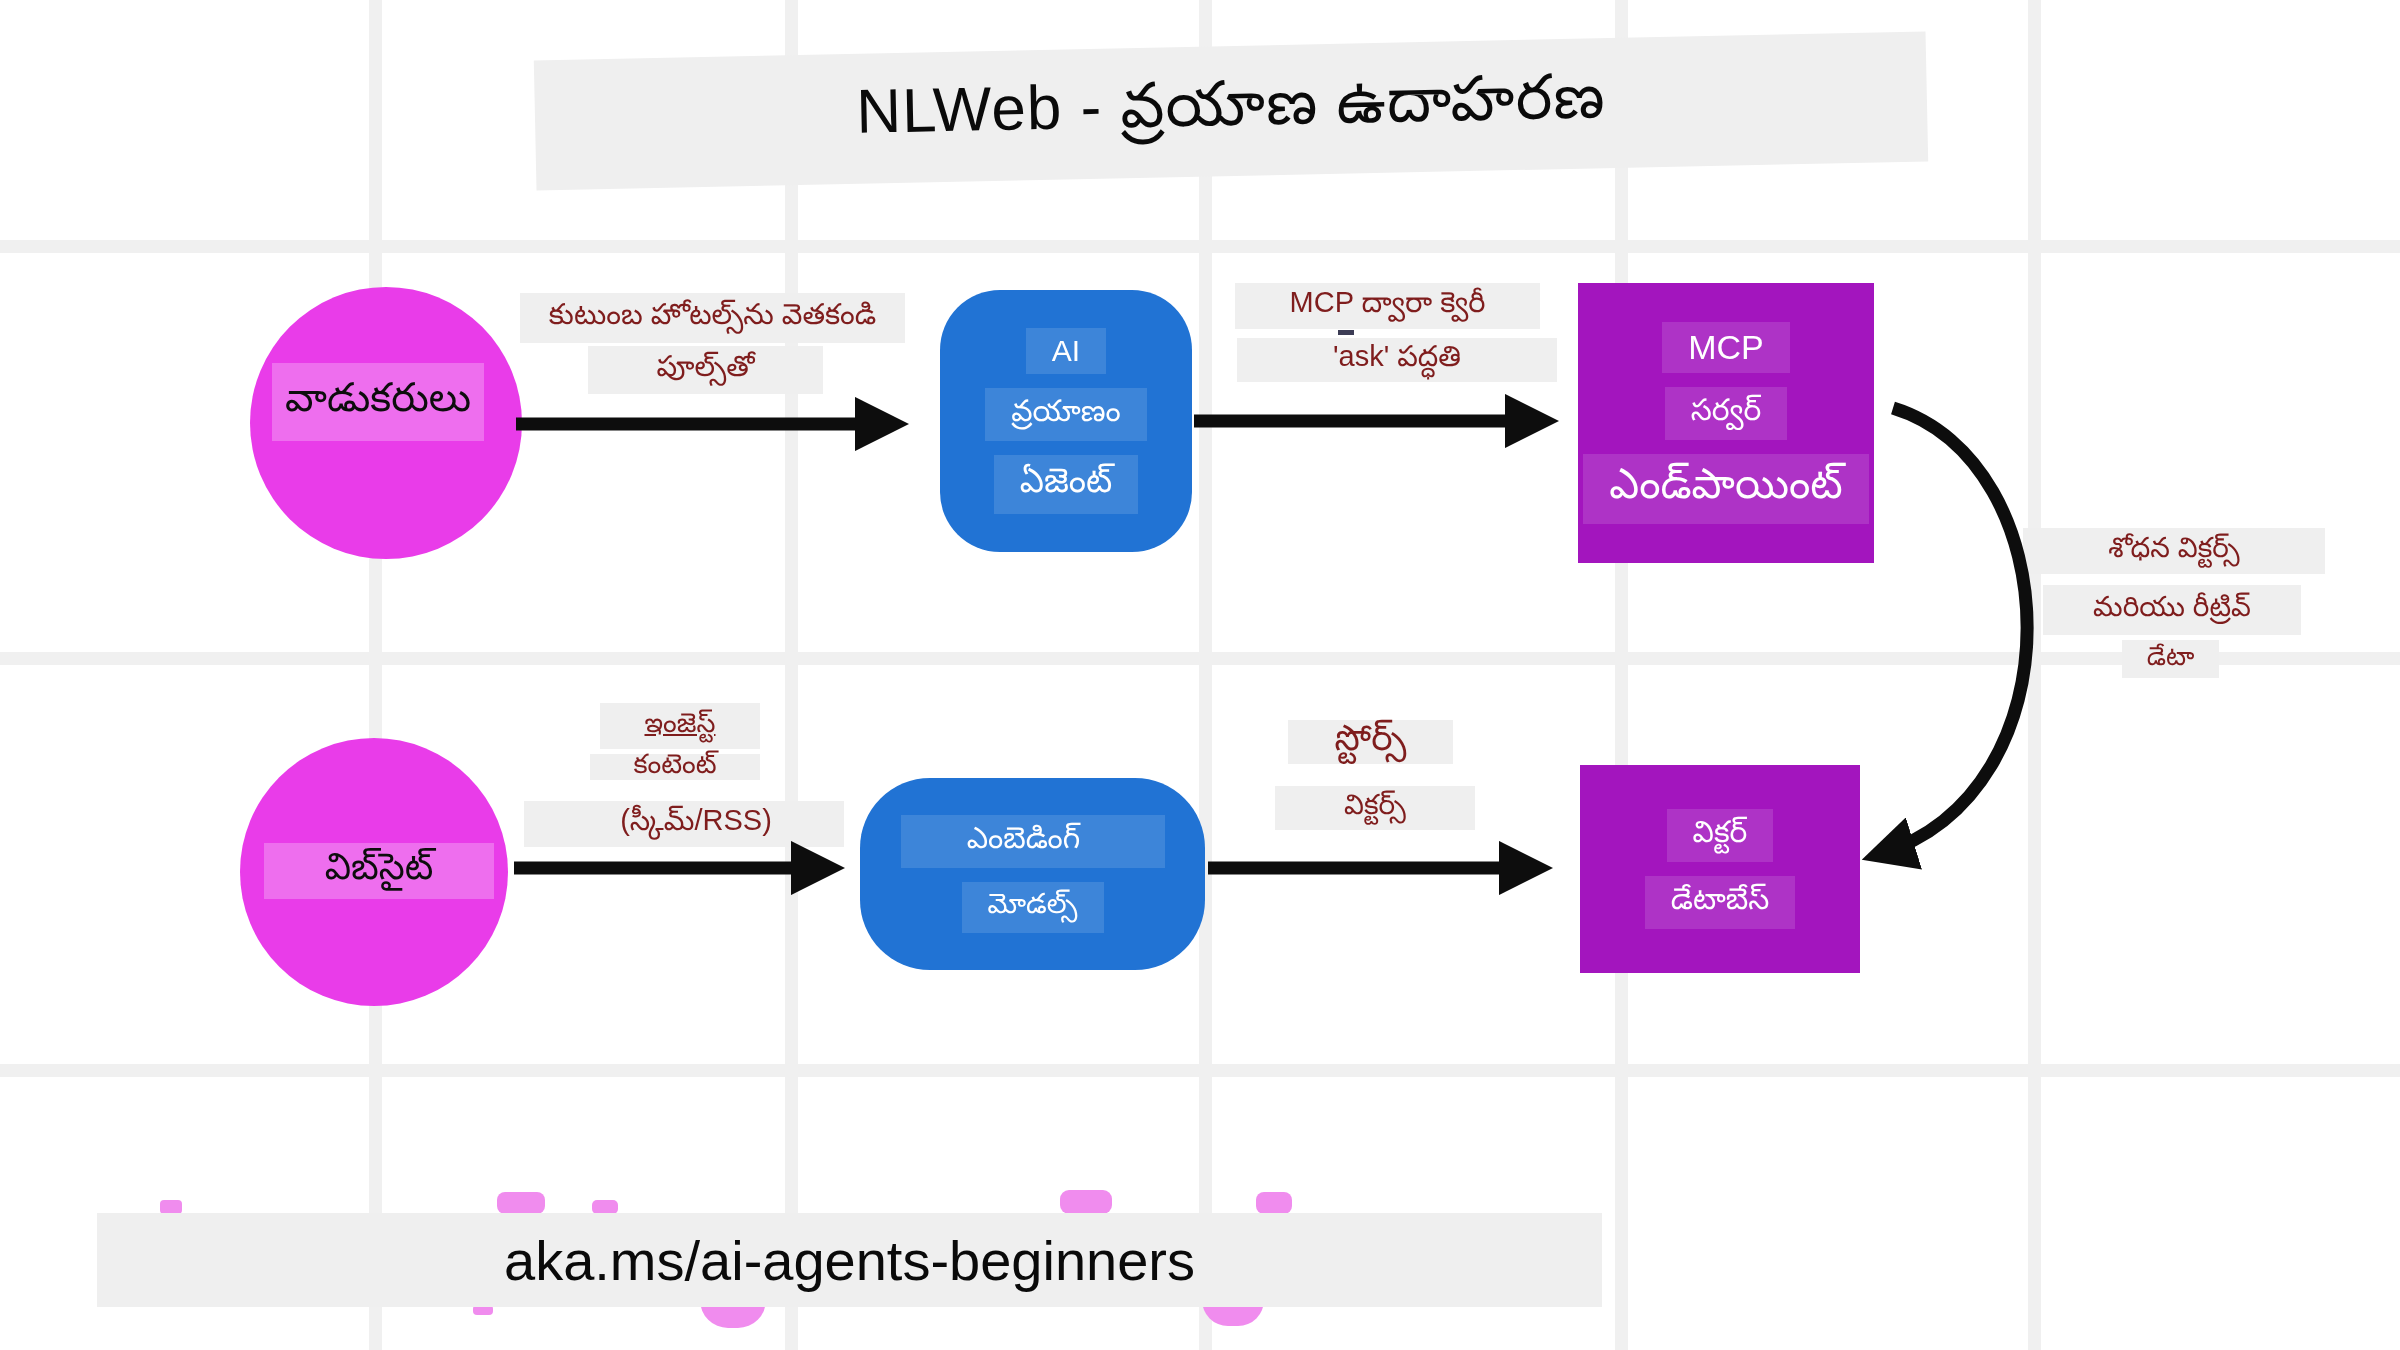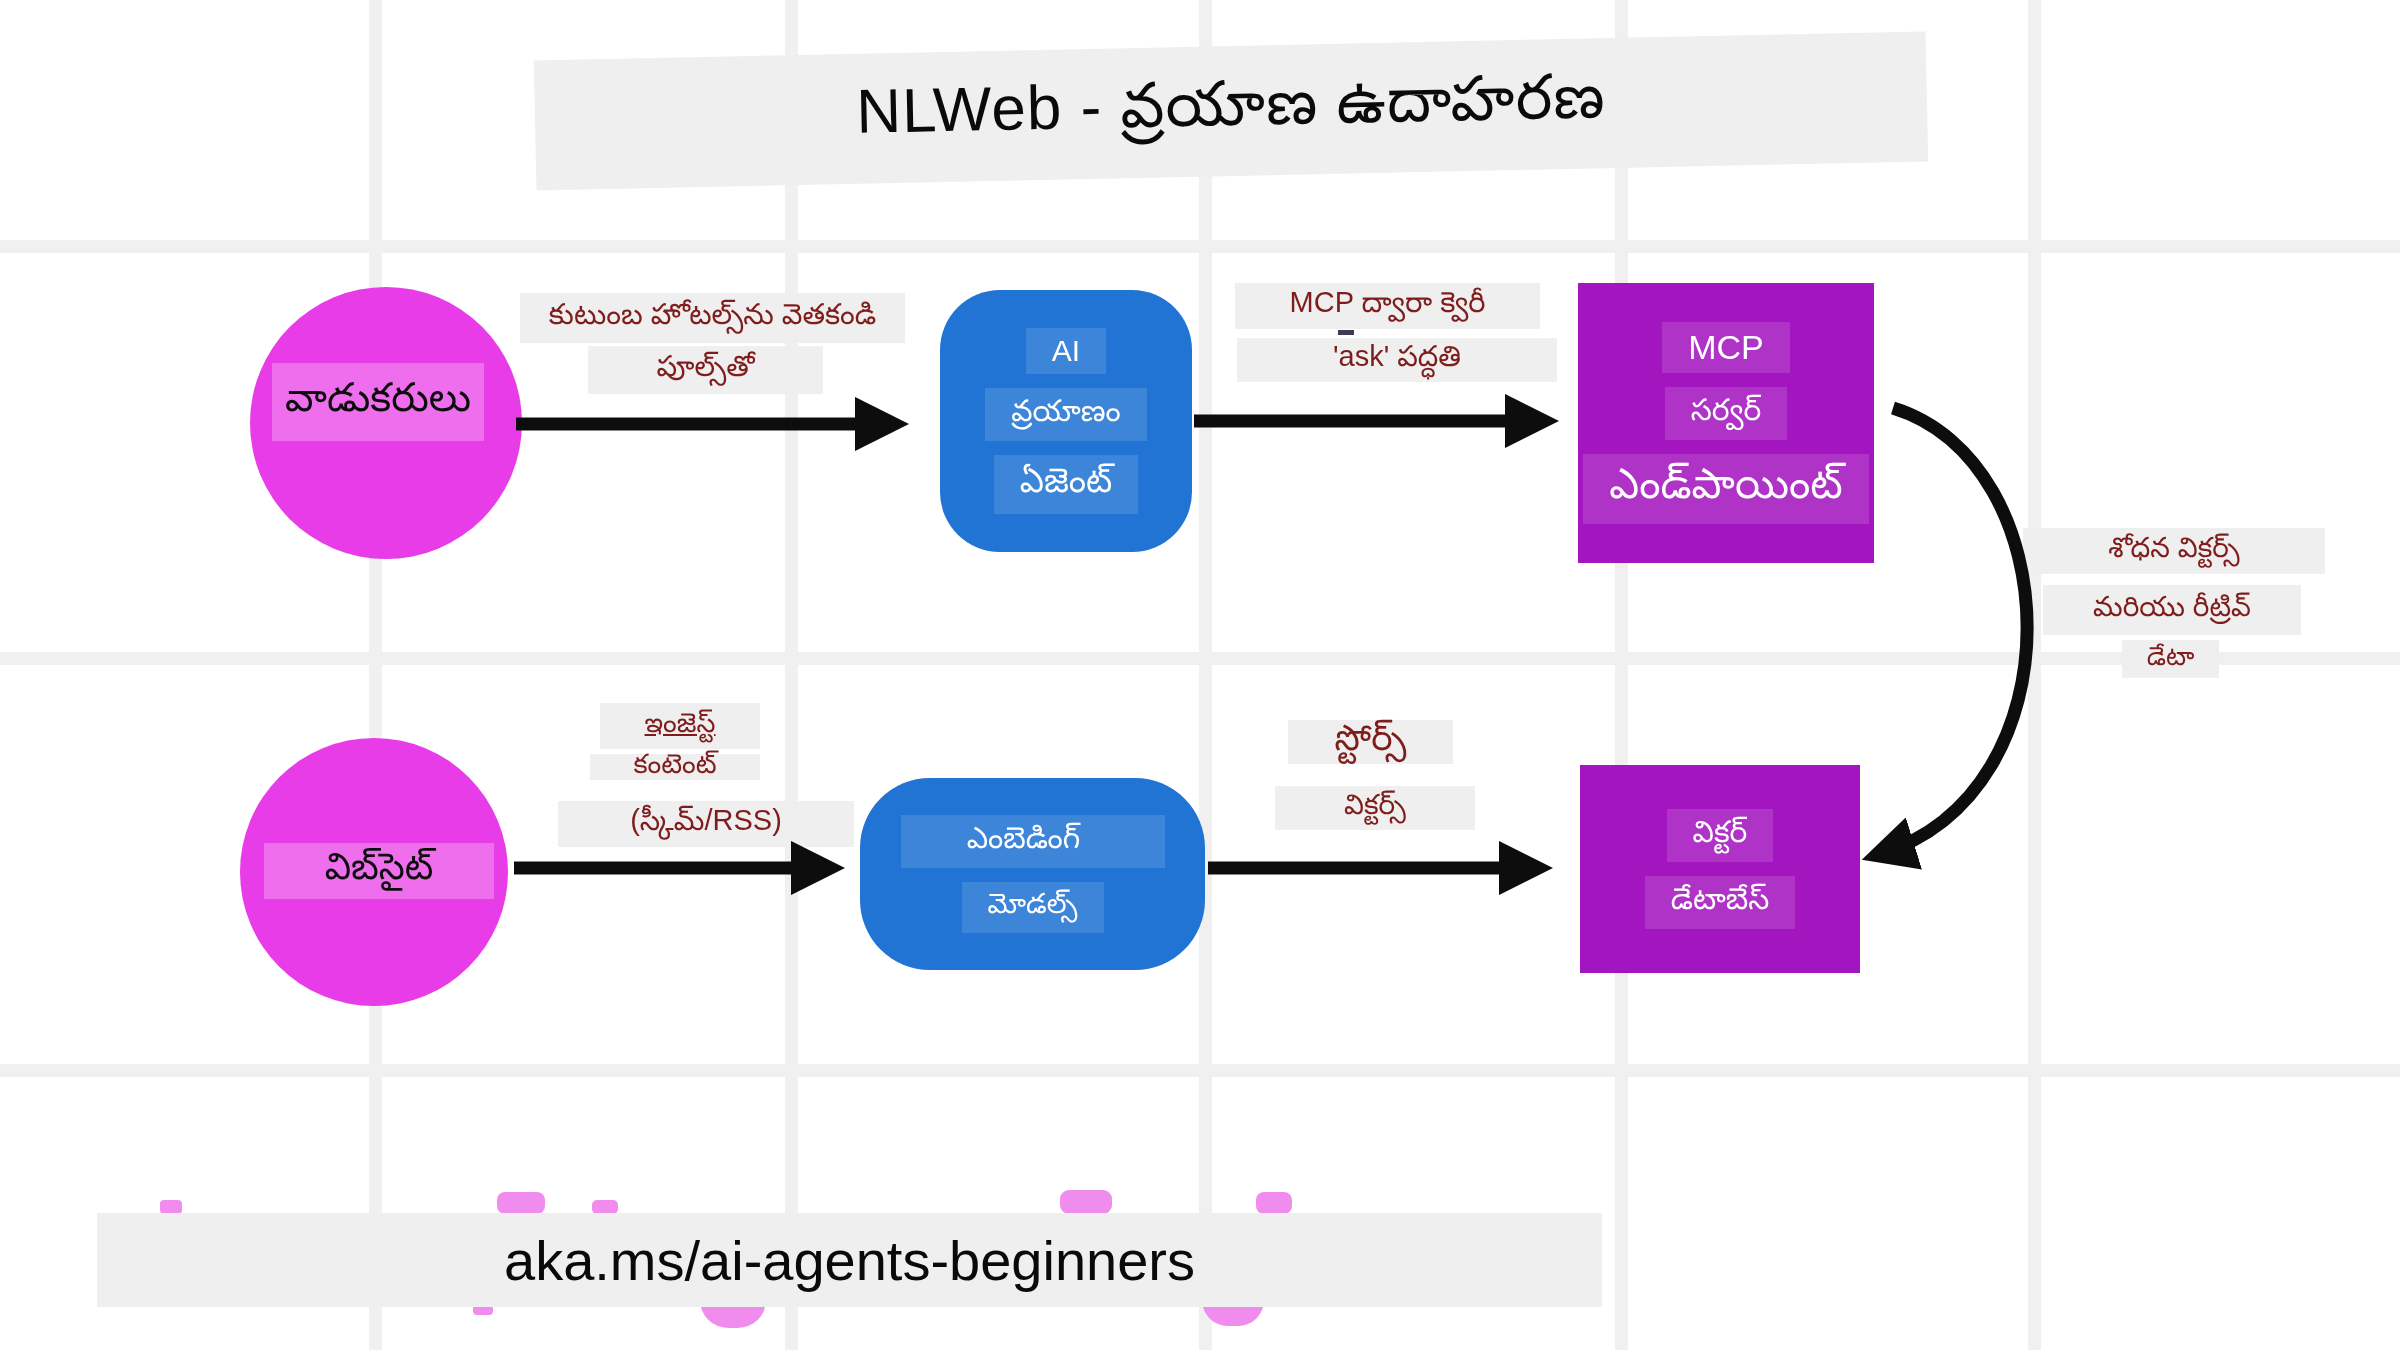--- a/index.html
+++ b/index.html
@@ -79,21 +79,21 @@
 <div class="glabel" style="left:2023px;top:528px;width:302px;height:46px;font-size:28px;">శోధన విక్టర్స్</div>
 <div class="glabel" style="left:2043px;top:585px;width:258px;height:50px;font-size:28px;">మరియు రీట్రివ్</div>
 <div class="glabel" style="left:2122px;top:640px;width:97px;height:38px;font-size:26px;">డేటా</div>
 
 <div class="circle" style="left:240px;top:738px;width:268px;height:268px;">
   <div class="band" style="left:24px;top:105px;width:230px;height:56px;font-size:37px;">విబ్‌సైట్</div>
 </div>
 
 <div class="glabel" style="left:600px;top:703px;width:160px;height:46px;font-size:27px;text-decoration:underline;">ఇంజెస్ట్</div>
 <div class="glabel" style="left:590px;top:754px;width:170px;height:26px;font-size:27px;">కంటెంట్</div>
-<div class="glabel" style="left:558px;top:801px;width:296px;height:46px;">(స్కీమ్/RSS)</div>
+<div class="glabel" style="left:524px;top:801px;width:296px;height:46px;padding-left:24px;">(స్కీమ్/RSS)</div>
 
 <div class="bluebox" style="left:860px;top:778px;width:345px;height:192px;border-radius:70px;">
   <div class="nodeline" style="min-width:230px;padding-left:8px;">ఎంబెడింగ్</div>
   <div class="nodeline" style="font-size:28px;">మోడల్స్</div>
 </div>
 
 <div class="glabel" style="left:1288px;top:720px;width:165px;height:44px;font-size:36px;">స్టోర్స్</div>
 <div class="glabel" style="left:1275px;top:786px;width:200px;height:44px;font-size:28px;">విక్టర్స్</div>
 
 <div class="purplebox" style="left:1580px;top:765px;width:280px;height:208px;">

